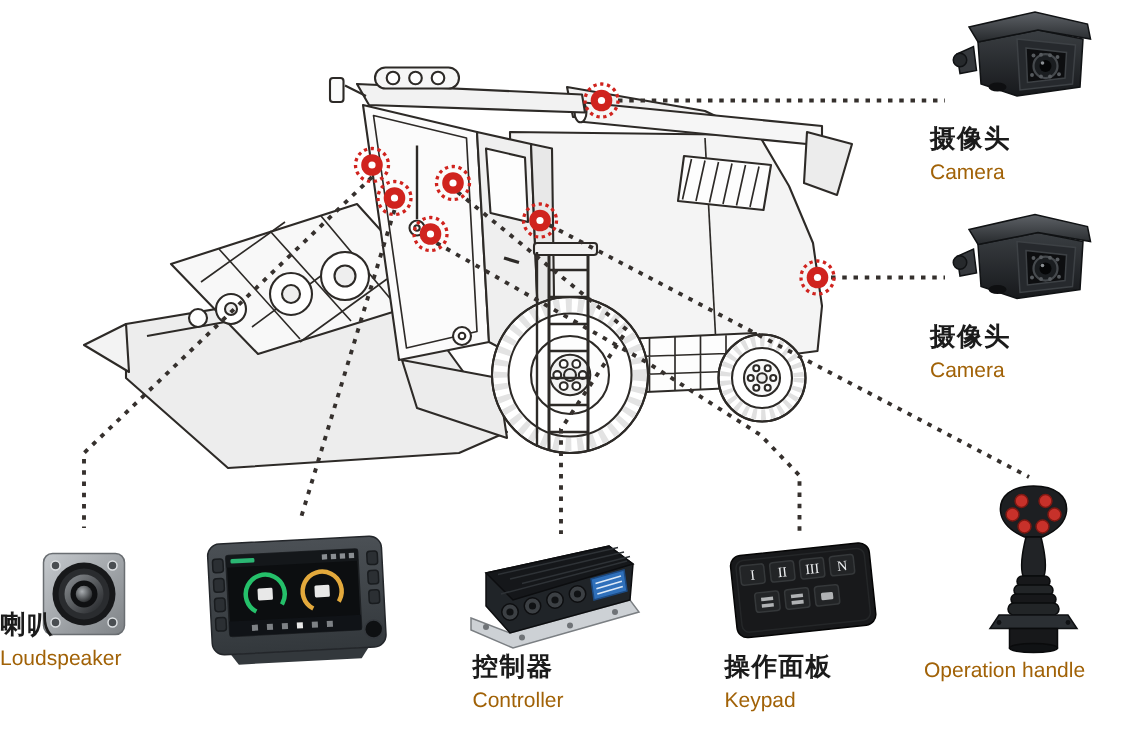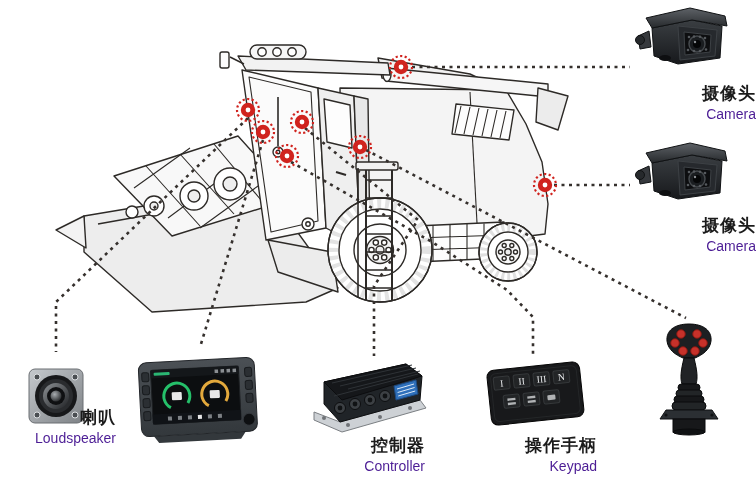--- a/index.html
+++ b/index.html
@@ -1,22 +1,22 @@
 <!DOCTYPE html>
 <html><head>
 <meta charset="utf-8">
 <style>
   html,body{margin:0;padding:0;background:#ffffff;}
   .stage{position:relative;width:756px;height:501px;background:#fff;overflow:hidden;
          font-family:"DejaVu Sans","Liberation Sans",sans-serif;}
   .layer{position:absolute;left:0;top:0;}
   .dev{position:absolute;}
-  .lbl{position:absolute;text-align:right;line-height:1.15;}
+  .lbl{position:absolute;text-align:left;line-height:1.15;}
   .lbl .zh{font-size:17px;font-weight:700;color:#1b1b1b;letter-spacing:1px;}
-  .lbl .en{font-size:14px;font-weight:400;color:#4c1d95;margin-top:2px;
+  .lbl .en{font-size:14px;font-weight:400;color:#a16207;margin-top:2px;
            font-family:"Liberation Sans",sans-serif;}
   svg{display:block;}
 </style>
 </head>
 <body>
 
 <div class="stage">
 
   <svg width="0" height="0" style="position:absolute">
     <defs>
@@ -366,19 +366,20 @@
   </div>
   <div class="lbl" style="left:0px;top:408px;width:116px">
     <div class="zh">喇叭</div>
     <div class="en">Loudspeaker</div>
   </div>
   <div class="lbl" style="left:315px;top:436px;width:110px">
     <div class="zh">控制器</div>
     <div class="en">Controller</div>
   </div>
   <div class="lbl" style="left:483px;top:436px;width:114px">
-    <div class="zh">操作手柄</div>
+    <div class="zh">操作面板</div>
     <div class="en">Keypad</div>
   </div>
   <div class="lbl" style="left:616px;top:436px;width:140px">
+    <div class="en">Operation handle</div>
   </div>
 
 </div>
 
 </body></html>

